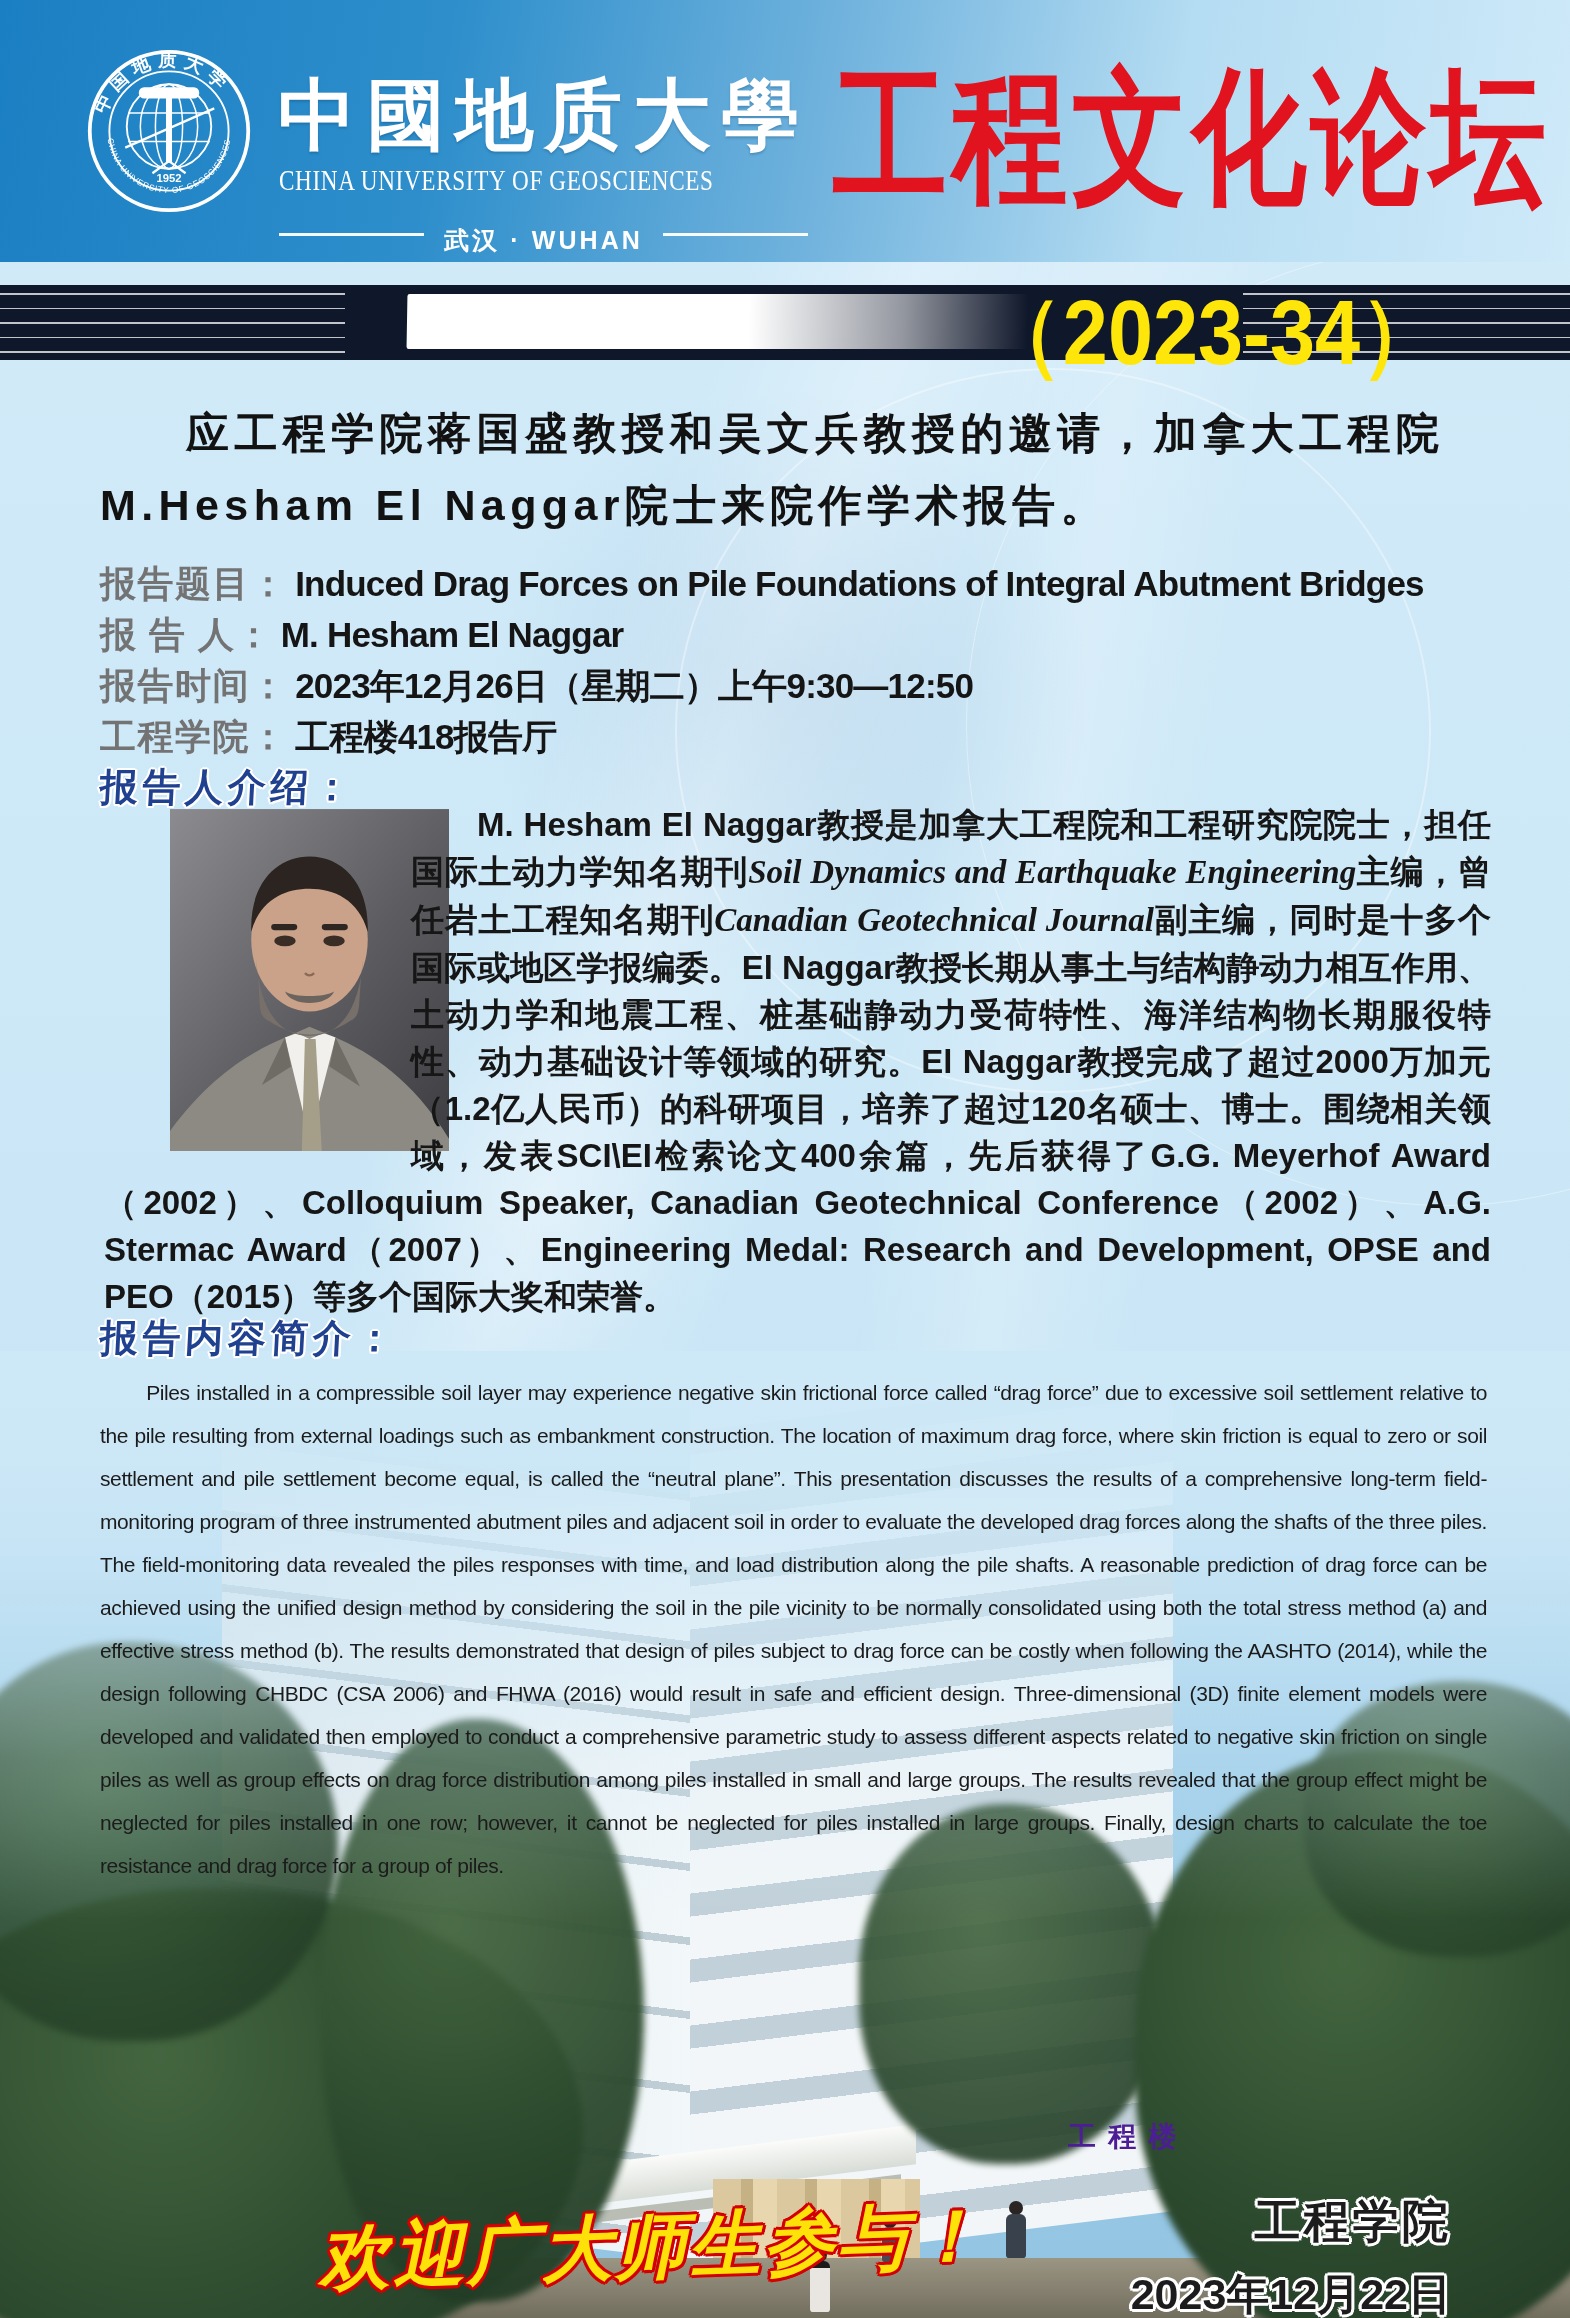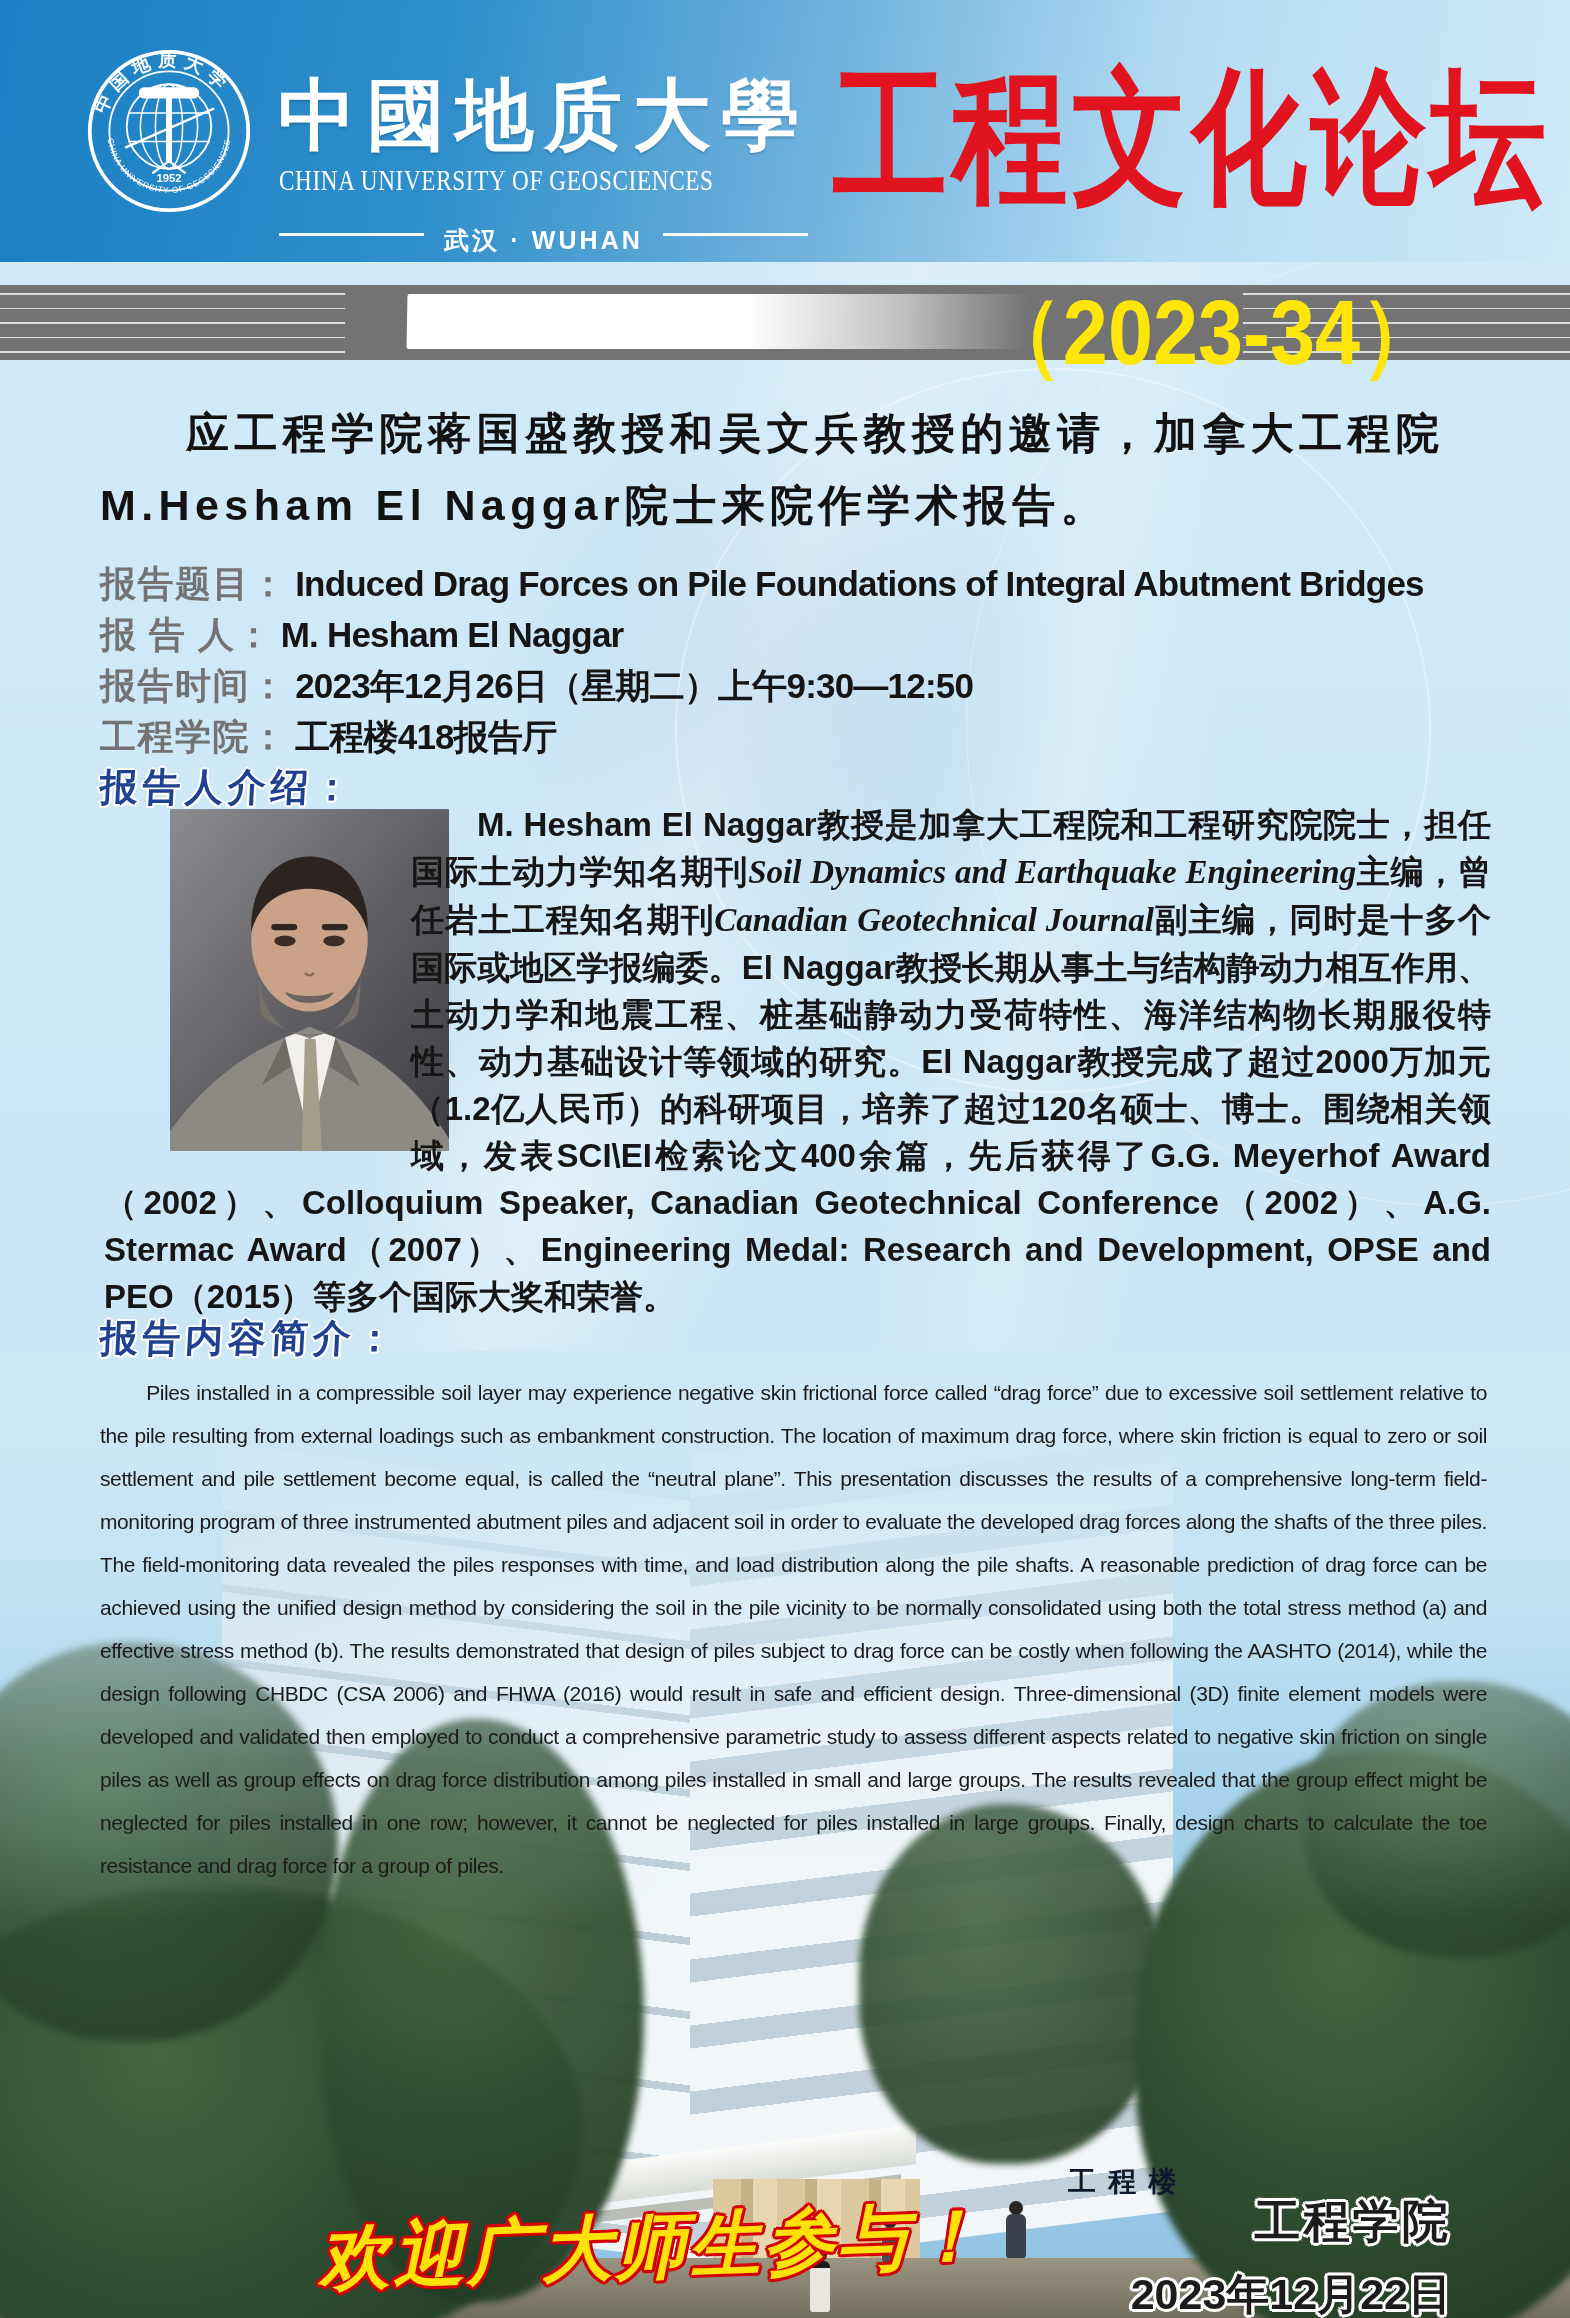--- a/index.html
+++ b/index.html
@@ -62,21 +62,21 @@
       text-shadow:0 1.5px 2.3px rgba(0,50,90,.25);text-align:center;}
   .uni-en{left:279px;top:164px;font-size:29px;color:#fff;font-family:"Liberation Serif",serif;
       transform:scaleX(.80);transform-origin:left center;letter-spacing:0.8px;white-space:nowrap;}
   .city-row{left:279px;top:212px;width:529px;display:flex;align-items:center;color:#fff;}
   .city-row .rule{flex:1;height:2.3px;background:rgba(255,255,255,.95);}
   .city-label{padding:0 20px;font-size:25px;font-weight:700;letter-spacing:3.1px;white-space:nowrap;margin-top:12px;}
   .forum-title{left:827px;top:40px;width:729px;text-align:center;font-size:115px;font-weight:900;
       letter-spacing:4.6px;color:#e0131f;transform:scaleY(1.28);transform-origin:top center;white-space:nowrap;}
 
   
-  .stripe{left:0;top:285px;width:1571px;height:75px;background:#737373;}
+  .stripe{left:0;top:285px;width:1571px;height:75px;background:#0f172a;}
   .stripe-lines{top:7.7px;height:60px;background:
       repeating-linear-gradient(180deg,rgba(255,255,255,.75) 0 1.5px,transparent 1.5px 14.6px);}
   .sl-left{left:0;width:345px;}
   .sl-right{left:1243px;width:328px;}
   .white-box{left:407px;top:9.2px;width:621px;height:55px;border-radius:2.3px;transform:skewX(-1deg);
       background:linear-gradient(90deg,#ffffff 0%,#ffffff 55%,rgba(255,255,255,.55) 80%,rgba(255,255,255,0) 100%);}
   .issue-number{left:943px;top:-12.3px;width:537px;text-align:center;font-size:81px;font-weight:800;
       color:#ffe60a;transform:scaleY(1.12);transform-origin:top center;letter-spacing:0;white-space:nowrap;}
 
   
@@ -136,21 +136,21 @@
         <div class="body"></div>
     </div>
     <div class="person p2" style="left:1006px;top:850px;">
       <div class="head"></div>
         <div class="body"></div>
     </div>
     <div class="person p3" style="left:882px;top:863px;">
       <div class="head"></div>
         <div class="body"></div>
     </div>
-    <div class="abs building-sign" style="left:1068px;top:812px;font-size:28px;color:#0f172a;text-align:right;">工程楼</div>
+    <div class="abs building-sign" style="left:1068px;top:767px;font-size:28px;color:#4c1d95;text-align:right;">工程楼</div>
     <div class="campus-fade"></div>
   </div>
 
   <div class="abs header z10">
     <svg class="abs seal" viewBox="0 0 220 220">
       <g fill="none" stroke="#ffffff">
         <circle cx="110" cy="110" r="105" stroke-width="5"></circle>
         <circle cx="110" cy="110" r="79" stroke-width="2.5"></circle>
         <circle cx="110" cy="104" r="56" stroke-width="2.5"></circle>
         <ellipse cx="110" cy="104" rx="38" ry="56" stroke-width="2"></ellipse>

